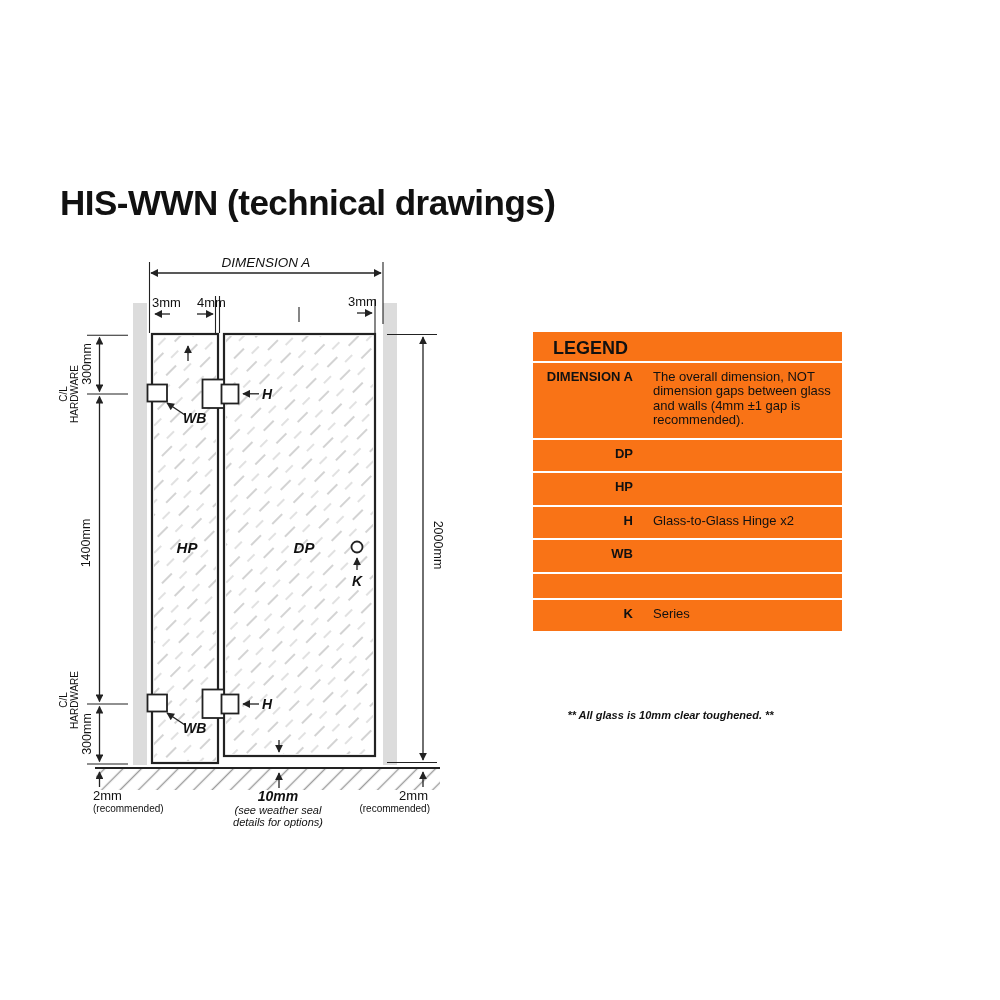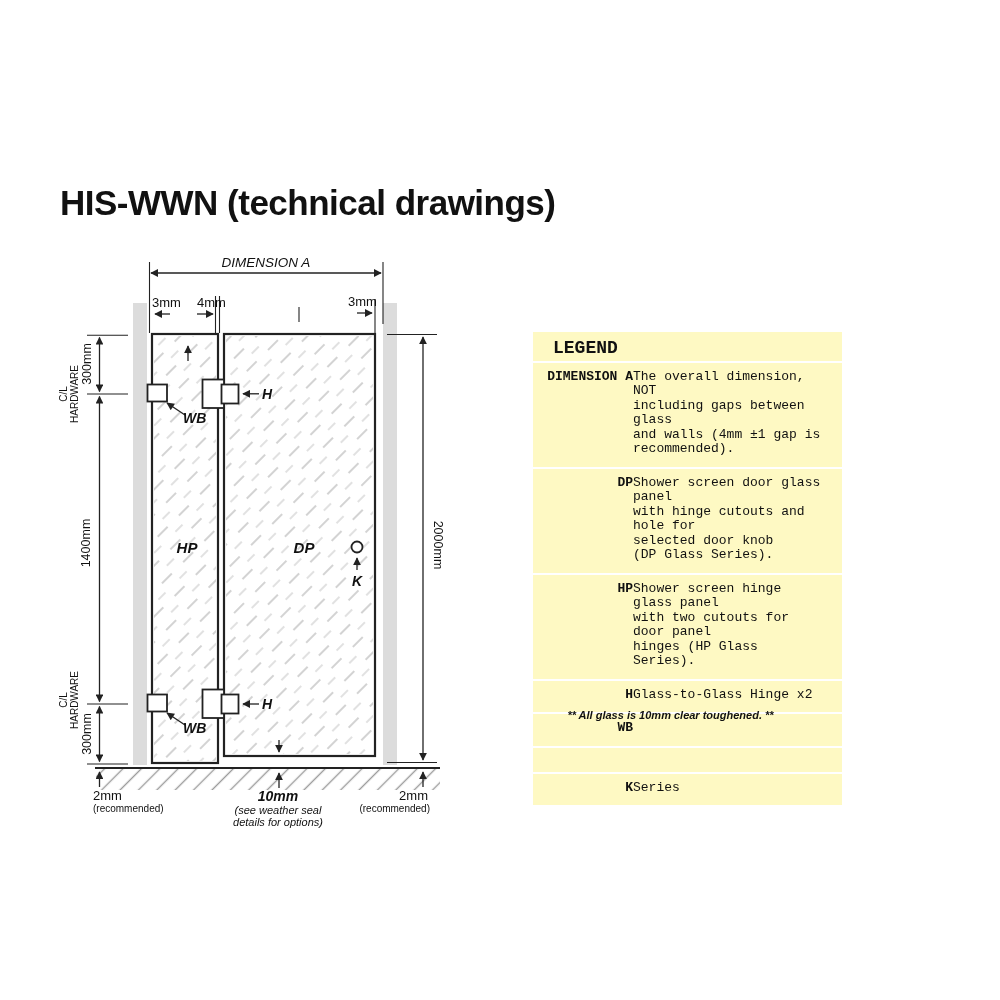--- a/index.html
+++ b/index.html
@@ -9,27 +9,27 @@
   svg text{font-family:"Liberation Sans","DejaVu Sans",sans-serif;fill:#111;}
   .dim{font-size:12.5px;}
   .dimsm{font-size:10px;}
   .gap{font-size:13px;}
   .lbl{font-size:14px;font-weight:bold;font-style:italic;}
   .plbl{font-size:15px;font-weight:bold;font-style:italic;}
   .dima{font-size:13.5px;font-style:italic;}
   .note{font-size:11px;font-style:italic;}
   .gapm{font-size:14px;font-style:italic;font-weight:bold;}
   
-  .legend{position:absolute;left:533px;top:332px;width:309px;background:#fef9c3;font-size:13px;line-height:14.5px;font-family:Liberation Mono, monospace;}
+  .legend{position:absolute;left:533px;top:332px;width:309px;background:#f97316;font-size:13px;line-height:14.5px;}
   .legend-title{font-size:18px;font-weight:bold;padding:9px 0 5px 20px;border-bottom:2px solid #fff;}
   .legend-row{display:flex;border-bottom:2px solid #fff;padding:7px 0 10px 0;}
   .legend-row:last-child{border-bottom:none;}
   .legend-row.empty{height:24px;padding:0;}
   .term{width:100px;text-align:right;font-weight:bold;flex-shrink:0;}
-  .def{width:190px;}
+  .def{margin-left:20px;width:190px;}
   .def.nowrap{white-space:nowrap;width:auto;overflow:visible;}
   .footnote{position:absolute;left:533px;top:709px;width:275px;text-align:center;
             font-size:11px;font-style:italic;font-weight:bold;}
 </style>
 </head>
 <body>
 
 <div id="page">
 
   <div id="title">HIS-WWN (technical drawings)</div>
@@ -150,43 +150,32 @@
     </g>
   </svg>
 
   <div class="legend">
     <div class="legend-title">LEGEND</div>
 
     <div class="legend-row">
       <div class="term">DIMENSION A</div>
       <div class="def">
         <div>The overall dimension, NOT</div>
-        <div>including gaps between glass</div>
+        <div>dimension gaps between glass</div>
         <div>and walls (4mm ±1 gap is</div>
         <div>recommended).</div>
       </div>
     </div>
 
     <div class="legend-row">
       <div class="term">DP</div>
-      <div class="def">
-        <div>Shower screen door glass panel</div>
-        <div>with hinge cutouts and hole for</div>
-        <div>selected door knob</div>
-        <div>(DP Glass Series).</div>
-      </div>
     </div>
 
     <div class="legend-row">
       <div class="term">HP</div>
-      <div class="def">
-        <div>Shower screen hinge glass panel</div>
-        <div>with two cutouts for door panel</div>
-        <div>hinges (HP Glass Series).</div>
-      </div>
     </div>
 
     <div class="legend-row">
       <div class="term">H</div>
       <div class="def">
         <div>Glass-to-Glass Hinge x2</div>
       </div>
     </div>
 
     <div class="legend-row">

